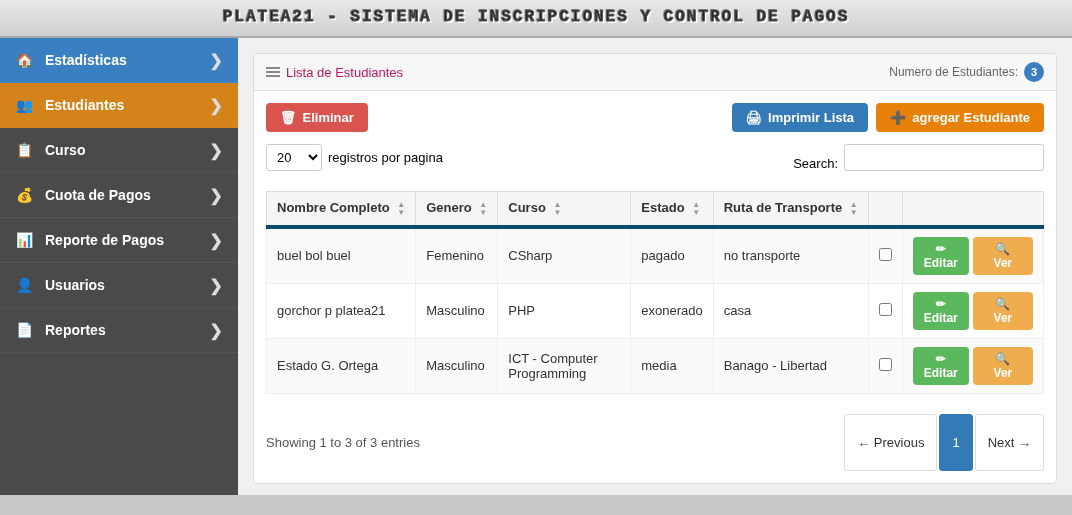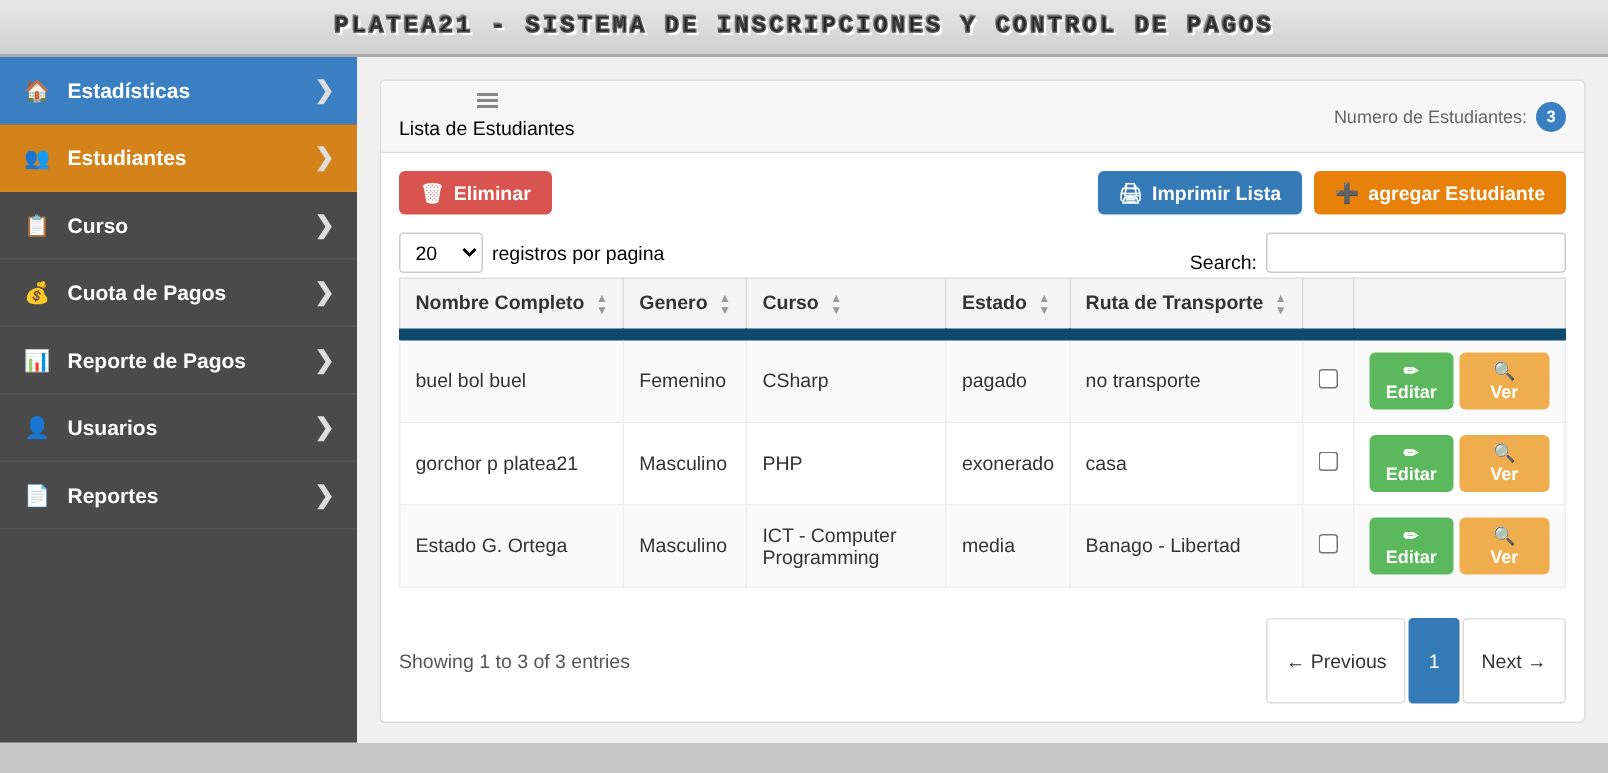--- a/index.html
+++ b/index.html
@@ -76,26 +76,25 @@
     .panel-header {
       background: #f7f7f7;
       border-bottom: 1px solid #ddd;
       padding: 8px 12px;
       display: flex;
       align-items: center;
       justify-content: space-between;
       border-radius: 4px 4px 0 0;
     }
     .panel-title {
-      color: #000000;
+      color: #be185d;
       font-size: 13px;
       display: flex;
       align-items: center;
       gap: 6px;
-      flex-direction: column;
     }
     .panel-count {
       font-size: 12px;
       color: #666;
       display: flex;
       align-items: center;
       gap: 6px;
     }
     .badge-blue {
       background: #3a7fc1;
@@ -137,21 +136,21 @@
     .btn-primary { background: #337ab7; }
     .btn-success { background: #5cb85c; font-size: 12px; padding: 5px 10px; }
     .btn-warning { background: #f0ad4e; font-size: 12px; padding: 5px 16px; }
     .btn-orange { background: #e8810a; }
 
     
     .entries-row {
       display: flex;
       align-items: center;
       justify-content: space-between;
-      margin-bottom: 3px;
+      margin-bottom: 20px;
     }
     .entries-left { display: flex; align-items: center; gap: 6px; }
     .entries-select {
       padding: 4px 6px;
       border: 1px solid #ccc;
       border-radius: 3px;
       font-size: 13px;
       background: white;
     }
     .search-right { display: flex; align-items: flex-end; gap: 6px; }
@@ -164,21 +163,21 @@
     }
 
     
     table {
       width: 100%;
       border-collapse: collapse;
       font-size: 13px;
     }
     thead tr {
       background: #f5f5f5;
-      border-bottom: 8px solid #0c4a6e;
+      border-bottom: 4px solid #0c4a6e;
     }
     thead th {
       padding: 8px 10px;
       text-align: left;
       color: #333;
       font-weight: bold;
       white-space: nowrap;
       border: 1px solid #ddd;
     }
     thead th .sort-icons {

